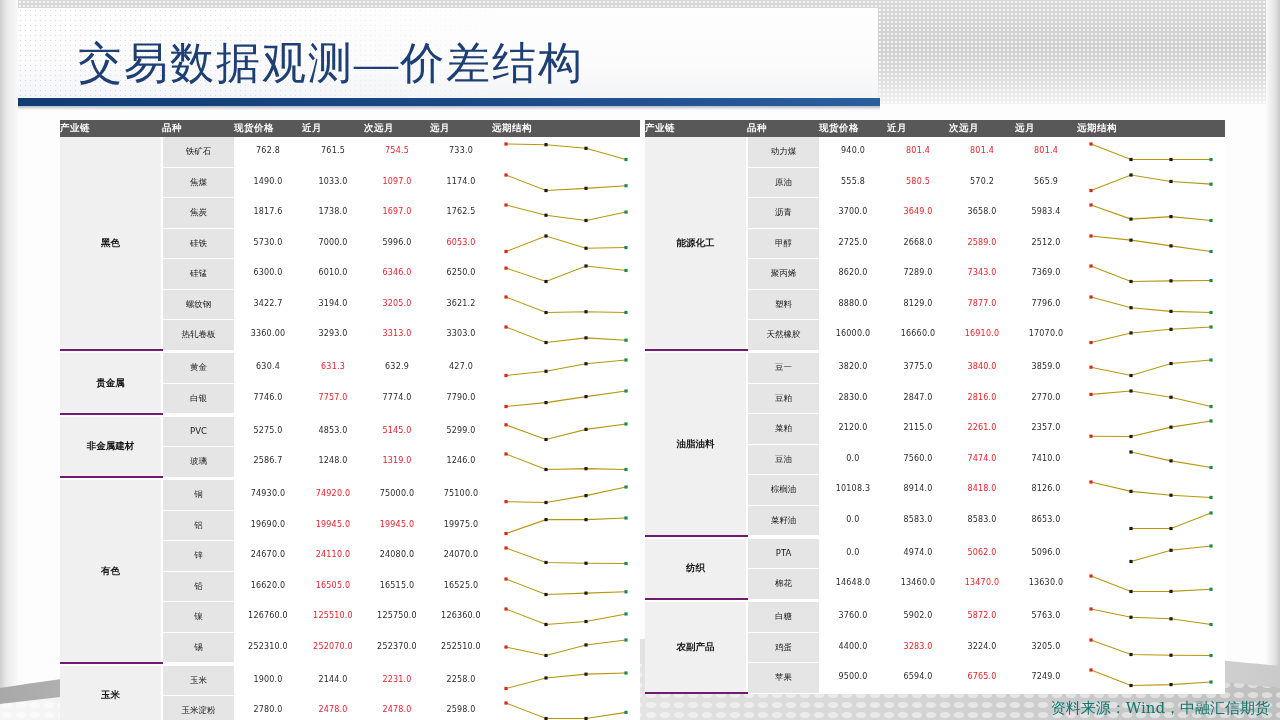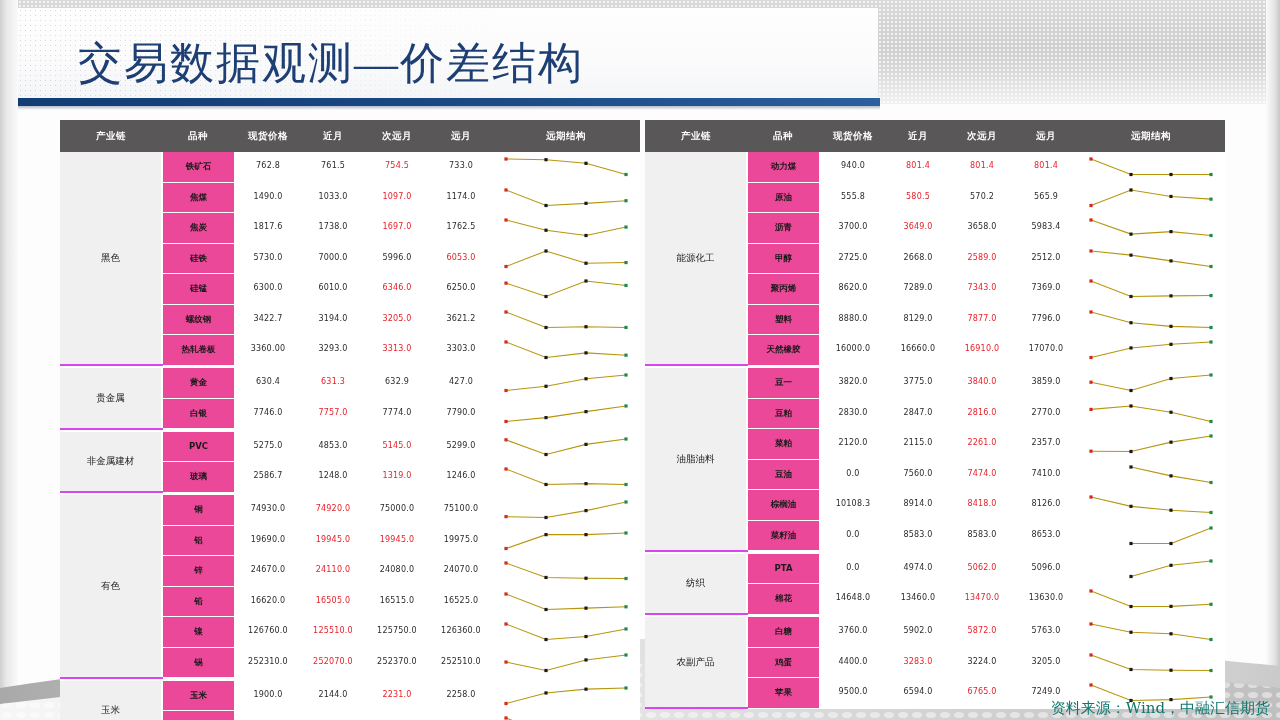--- a/index.html
+++ b/index.html
@@ -60,33 +60,33 @@
     letter-spacing:2px; white-space:nowrap;
   }
   
   .table-wrap{ position:absolute; top:120px; }
   #table-left { left:60px;  width:580px; }
   #table-right{ left:645px; width:575px; }
   table{ border-collapse:collapse; width:100%; table-layout:fixed; }
   thead th{
     background:#595757; color:#ffffff;
     font-size:9.5px; font-weight:bold;
-    height:32px; text-align:center; letter-spacing:.5px;
+    height:17px; text-align:left; letter-spacing:.5px;
   }
   tbody td{
     font-size:8px; text-align:center; color:#2b2b2b;
     height:29.5px; background:#ffffff; line-height:1.1;
     border-bottom:1px solid #ffffff;
   }
   td.chain{
-    background:#f0f0f0; color:#1a1a1a; font-size:9.5px; font-weight:normal;
-    border-bottom:2px solid #d946ef; border-right:2px solid #ffffff;
+    background:#f0f0f0; color:#1a1a1a; font-size:9.5px; font-weight:bold;
+    border-bottom:2px solid #701a75; border-right:2px solid #ffffff;
   }
   td.variety{
-    background:#ec4899; color:#1a1a1a; font-size:8.5px; font-weight:bold;
+    background:#e5e5e5; color:#1a1a1a; font-size:8.5px; font-weight:normal;
     border-bottom:1px solid #ffffff;
   }
   td.val{ font-family:"DejaVu Sans","Liberation Sans",sans-serif; letter-spacing:.2px; }
   td.val.hi{ color:#e8212b;margin-top:40px; }
   td.spark{ background:#ffffff; padding:0; }
   td.spark svg{ display:block; }
   
   col.c-chain{ width:102px; } col.c-var{ width:72px; }
   col.c-spot{ width:68px; } col.c-near{ width:62px; }
   col.c-mid{ width:66px; }  col.c-far{ width:62px; }

